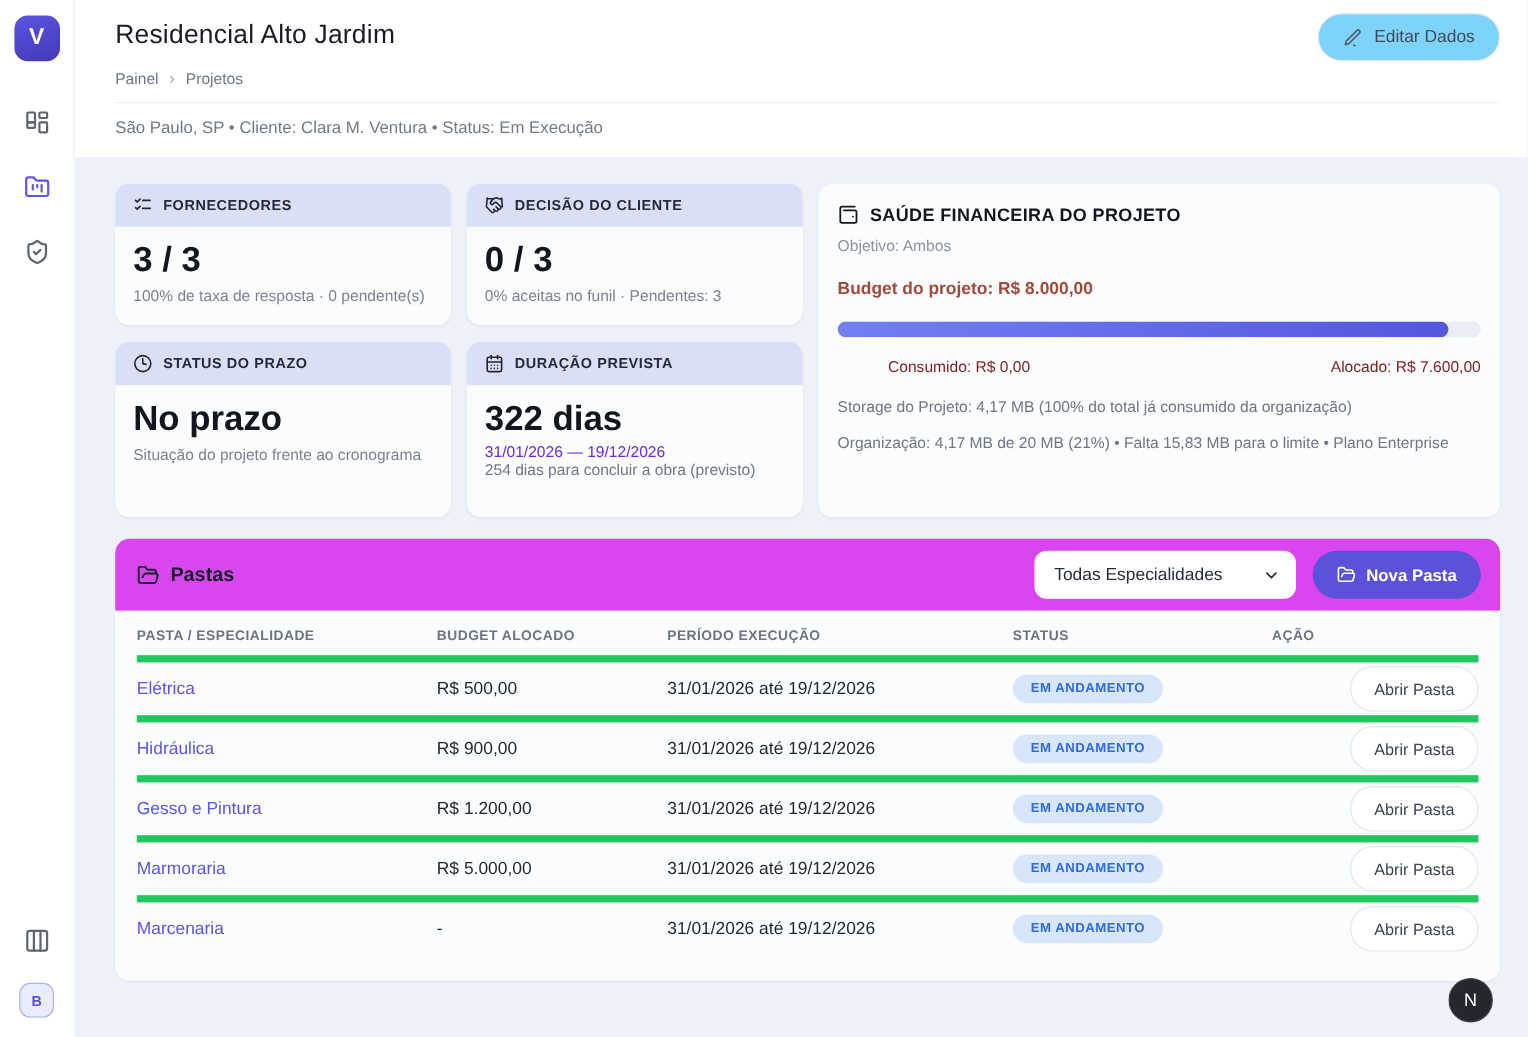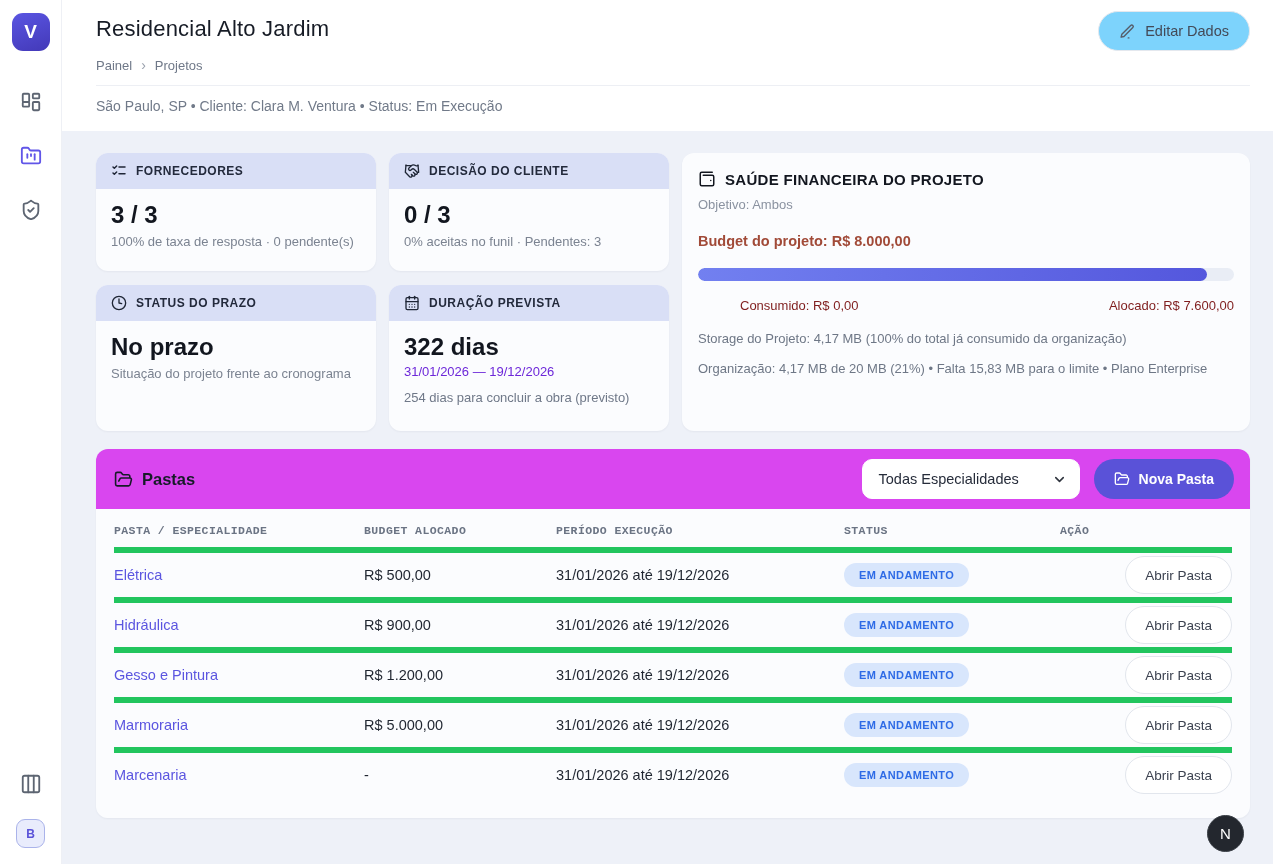--- a/index.html
+++ b/index.html
@@ -69,24 +69,24 @@
     background:#fbfcfe; border-radius:12px; overflow:hidden;
     box-shadow:0 1px 2px rgba(30,41,59,.05);
   }
   .stat-head {
     background:#d9dff6; padding:10px 15px;
     display:flex; align-items:center; gap:9px;
   }
   .stat-head svg { color:#1f2636; flex:none; }
   .stat-title { font-size:12px; font-weight:700; letter-spacing:.5px; color:#232a3c; }
   .stat-body { padding:12px 15px; }
-  .stat-value { font-size:24px; font-weight:700; color:#12161f; }
+  .stat-value { font-size:29px; font-weight:700; color:#12161f; }
   .stat-sub { margin-top:5px; font-size:13px; color:#7b8391; }
   .stat-dates { margin-top:3px; font-size:13px; color:#6d28d9; }
-  .stat-sub2 { margin-top:11px; font-size:13px; color:#6f7888; }
+  .stat-sub2 { font-size:13px; color:#6f7888; }
 
   
   .financial {
     grid-column:3; grid-row:1 / 3;
     background:#fbfcfe; border-radius:12px;
     padding:17px 16px; box-shadow:0 1px 2px rgba(30,41,59,.05);
   }
   .fin-title-row { display:flex; align-items:center; gap:9px; }
   .fin-title-row svg { color:#12161f; }
   .fin-title { font-size:15px; font-weight:700; color:#12161f; letter-spacing:.3px; }
@@ -123,21 +123,21 @@
   .filter-select svg { color:#30353f; }
   .new-folder-btn {
     height:40px; padding:0 20px; border-radius:20px;
     background:#5a52d8; border:none; color:#fff;
     display:flex; align-items:center; gap:9px;
     font-size:14px; font-weight:700; cursor:pointer; font-family:inherit;
   }
 
   .folders-table { background:#fbfcfe; border-radius:0 0 12px 12px; padding:0 18px 21px; }
   .t-row { display:grid; grid-template-columns:250px 192px 288px 216px 1fr; align-items:center; }
-  .t-head { padding:15px 0 10px;font-family:Liberation Mono, monospace; }
+  .t-head { padding:15px 0 10px; }
   .t-head span { font-size:11.5px; font-weight:700; letter-spacing:.4px; color:#6b7484; }
   .t-body .t-row { min-height:50px; border-top:6px solid #22c55e; }
   .folder-link { font-size:14.5px; font-weight:500; color:#5b55e0; cursor:pointer; }
   .cell-val { font-size:14.5px; color:#1f2530; }
   .status-badge {
     display:inline-block; justify-self:start;
     background:#d8e6fc; color:#2e6be6;
     font-size:11px; font-weight:700; letter-spacing:.4px;
     padding:6px 15px; border-radius:999px;
   }

